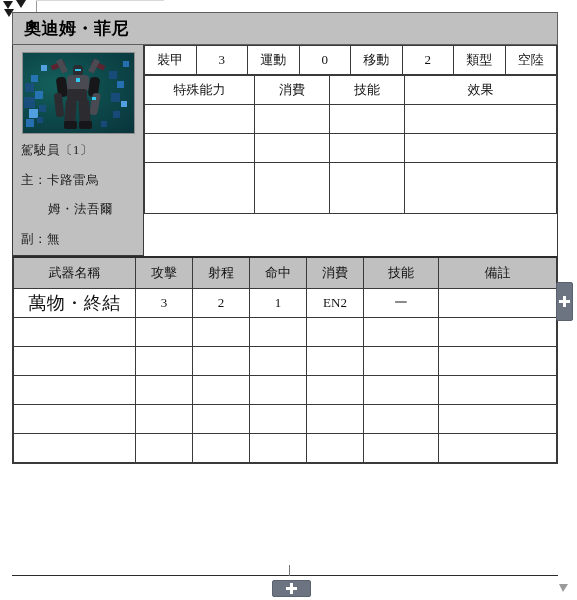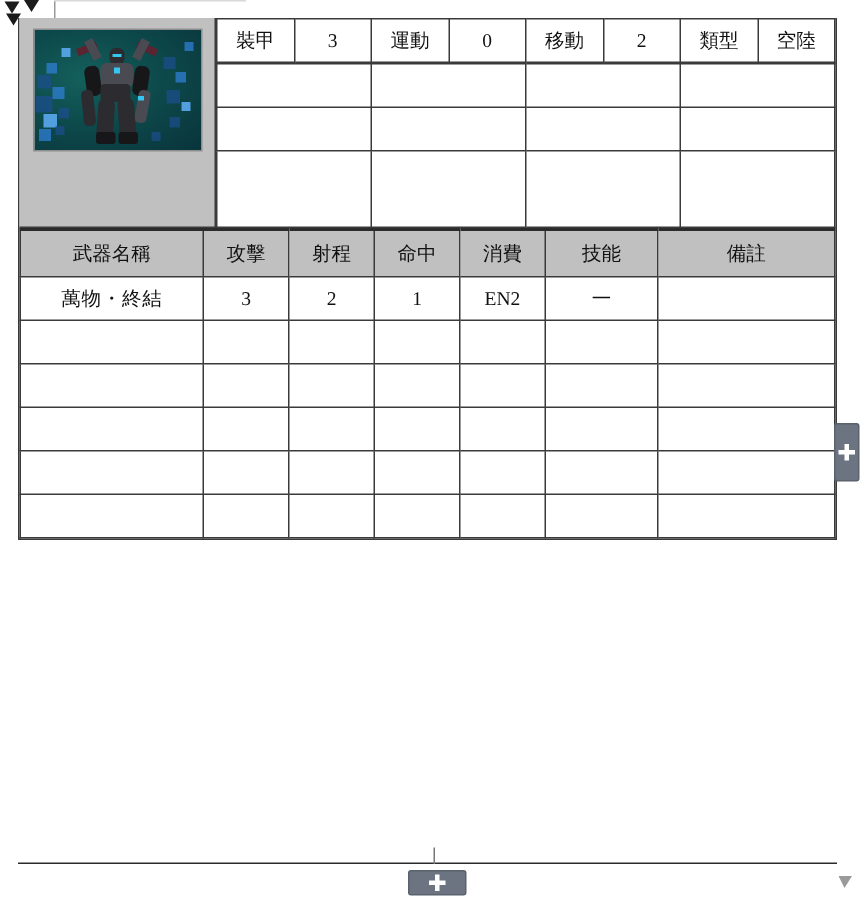--- a/index.html
+++ b/index.html
@@ -177,21 +177,21 @@
   .ability-row td { height: 36px; }
 
   
   .weapon-wrap {
     border-left: 1px solid #3a3a3a;
     border-right: 1px solid #3a3a3a;
     border-bottom: 1px solid #3a3a3a;
     box-sizing: border-box;
   }
   .weapon-table td { height: 33px; font-size: 13px; margin-top: 30px; }
-  .weapon-table td.wname { font-size: 13px; letter-spacing: .5px; }
+  .weapon-table td.wname { font-size: 18px; letter-spacing: .5px; }
   .weapon-table tr.whead td { background: #c0c0c0; height: 30px; }
 
   
   .sep-thick { border-top: 2px solid #2b2b2b !important; }
 
   
   .handle-right {
     position: absolute;
     right: 4px;
     top: 282px;
@@ -263,20 +263,23 @@
     <polygon points="1,1 11,1 6,9" fill="#1b1b1b"></polygon>
     <polygon points="2,9 12,9 7,17" fill="#1b1b1b"></polygon>
     <polygon points="14,0 24,0 19,8" fill="#1b1b1b"></polygon>
   </svg>
 </div>
 <div class="top-rule"></div>
 <div class="top-rule2"></div>
 
 <div class="card">
 
+  <div class="title-bar">
+    <span class="title-text">奧迪姆・菲尼</span>
+  </div>
 
   <div class="upper">
 
     <div class="left-col">
 
       <div class="portrait">
         <span class="cube dim" style="left:2px;  top:30px; width:9px;  height:9px;"></span>
         <span class="cube" style="left:8px;  top:22px; width:7px;  height:7px;"></span>
         <span class="cube dim" style="left:1px;  top:44px; width:11px; height:11px;"></span>
         <span class="cube" style="left:12px; top:38px; width:8px;  height:8px;"></span>
@@ -308,40 +311,52 @@
           <i class="lt" style="left:42px; top:36px; width:8px; height:22px; border-radius:3px; transform:rotate(10deg);"></i>
           <i class="cy" style="left:43px; top:40px; width:4px;  height:3px;"></i>
           <i style="left:18px; top:32px; width:20px; height:12px; border-radius:3px;"></i>
           <i style="left:16px; top:42px; width:11px; height:26px; border-radius:4px; transform:rotate(4deg);"></i>
           <i style="left:30px; top:42px; width:11px; height:26px; border-radius:4px; transform:rotate(-4deg);"></i>
           <i class="dk" style="left:15px; top:64px; width:13px; height:8px; border-radius:2px;"></i>
           <i class="dk" style="left:30px; top:64px; width:13px; height:8px; border-radius:2px;"></i>
         </span>
       </div>
 
+      <div class="pilot-block">
+        <div class="pilot-line">駕駛員〔1〕</div>
+        <div class="pilot-line">主：卡路雷烏</div>
+        <div class="pilot-line indent">姆・法吾爾</div>
+        <div class="pilot-line">副：無</div>
+      </div>
     </div>
 
     <div class="right-col">
       <table class="grid stat-table">
         <tbody>
         <tr>
           <td class="hdr">裝甲</td>
           <td class="val">3</td>
           <td class="hdr">運動</td>
           <td class="val">0</td>
           <td class="hdr">移動</td>
           <td class="val">2</td>
           <td class="hdr">類型</td>
           <td class="val">空陸</td>
         </tr>
       </tbody>
         </table>
 
       <table class="grid ability-table">
         <tbody>
+            <tr class="ability-head">
+          <td class="hdr" style="width:105px">特殊能力</td>
+          <td class="hdr" style="width:70px">消費</td>
+          <td class="hdr" style="width:70px">技能</td>
+          <td class="hdr">效果</td>
+        </tr>
         <tr class="ability-row">
           <td class="blank"></td>
           <td class="blank"></td>
           <td class="blank"></td>
           <td class="blank"></td>
         </tr>
         <tr class="ability-row">
           <td class="blank"></td>
           <td class="blank"></td>
           <td class="blank"></td>

